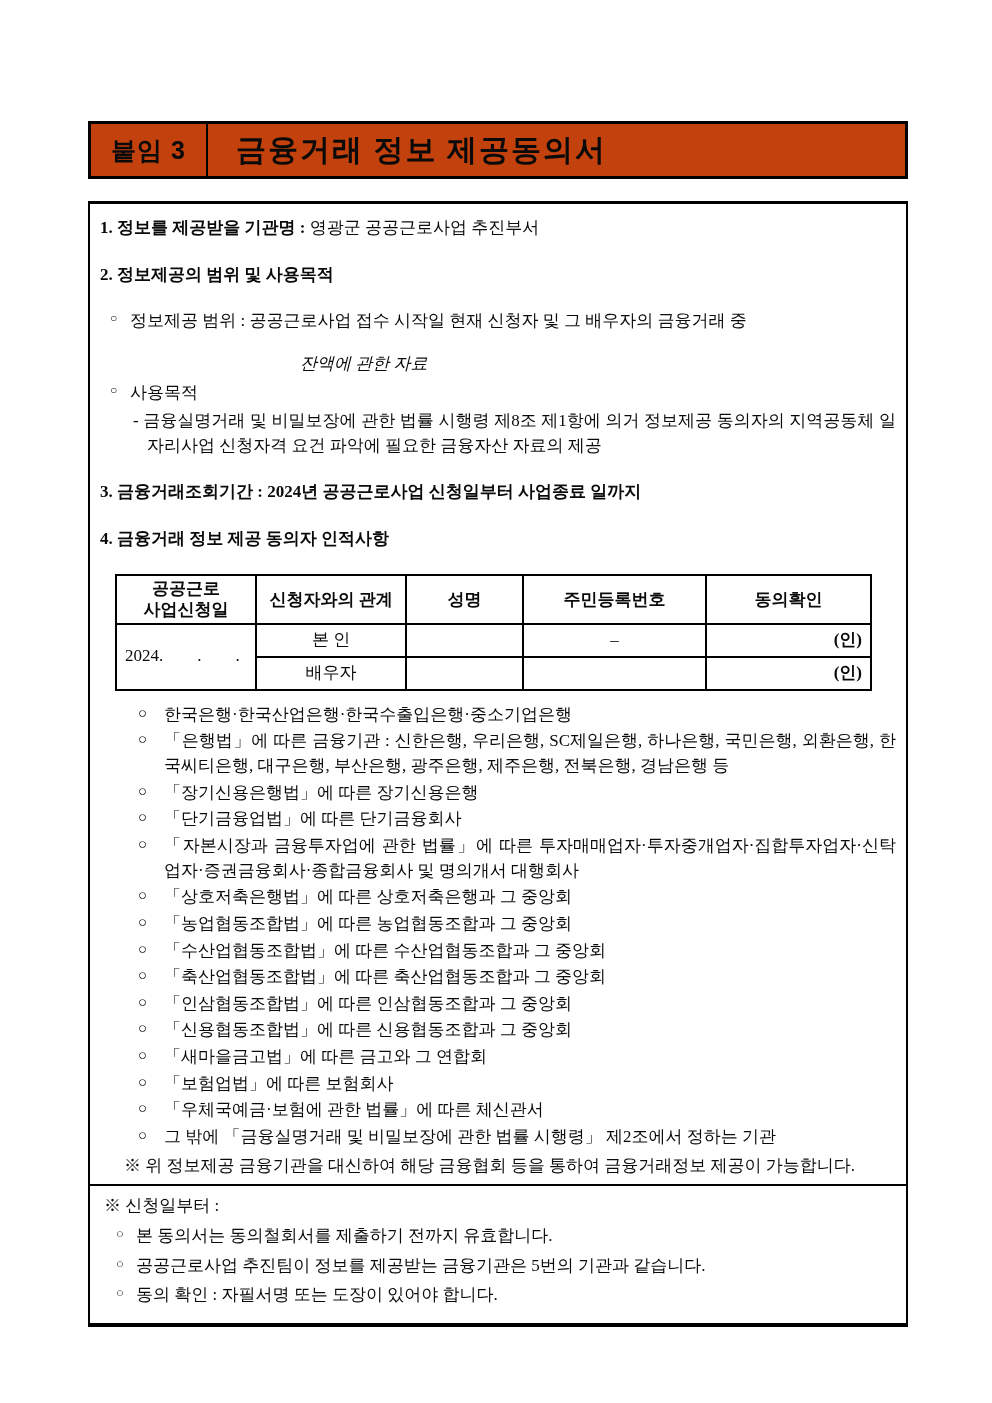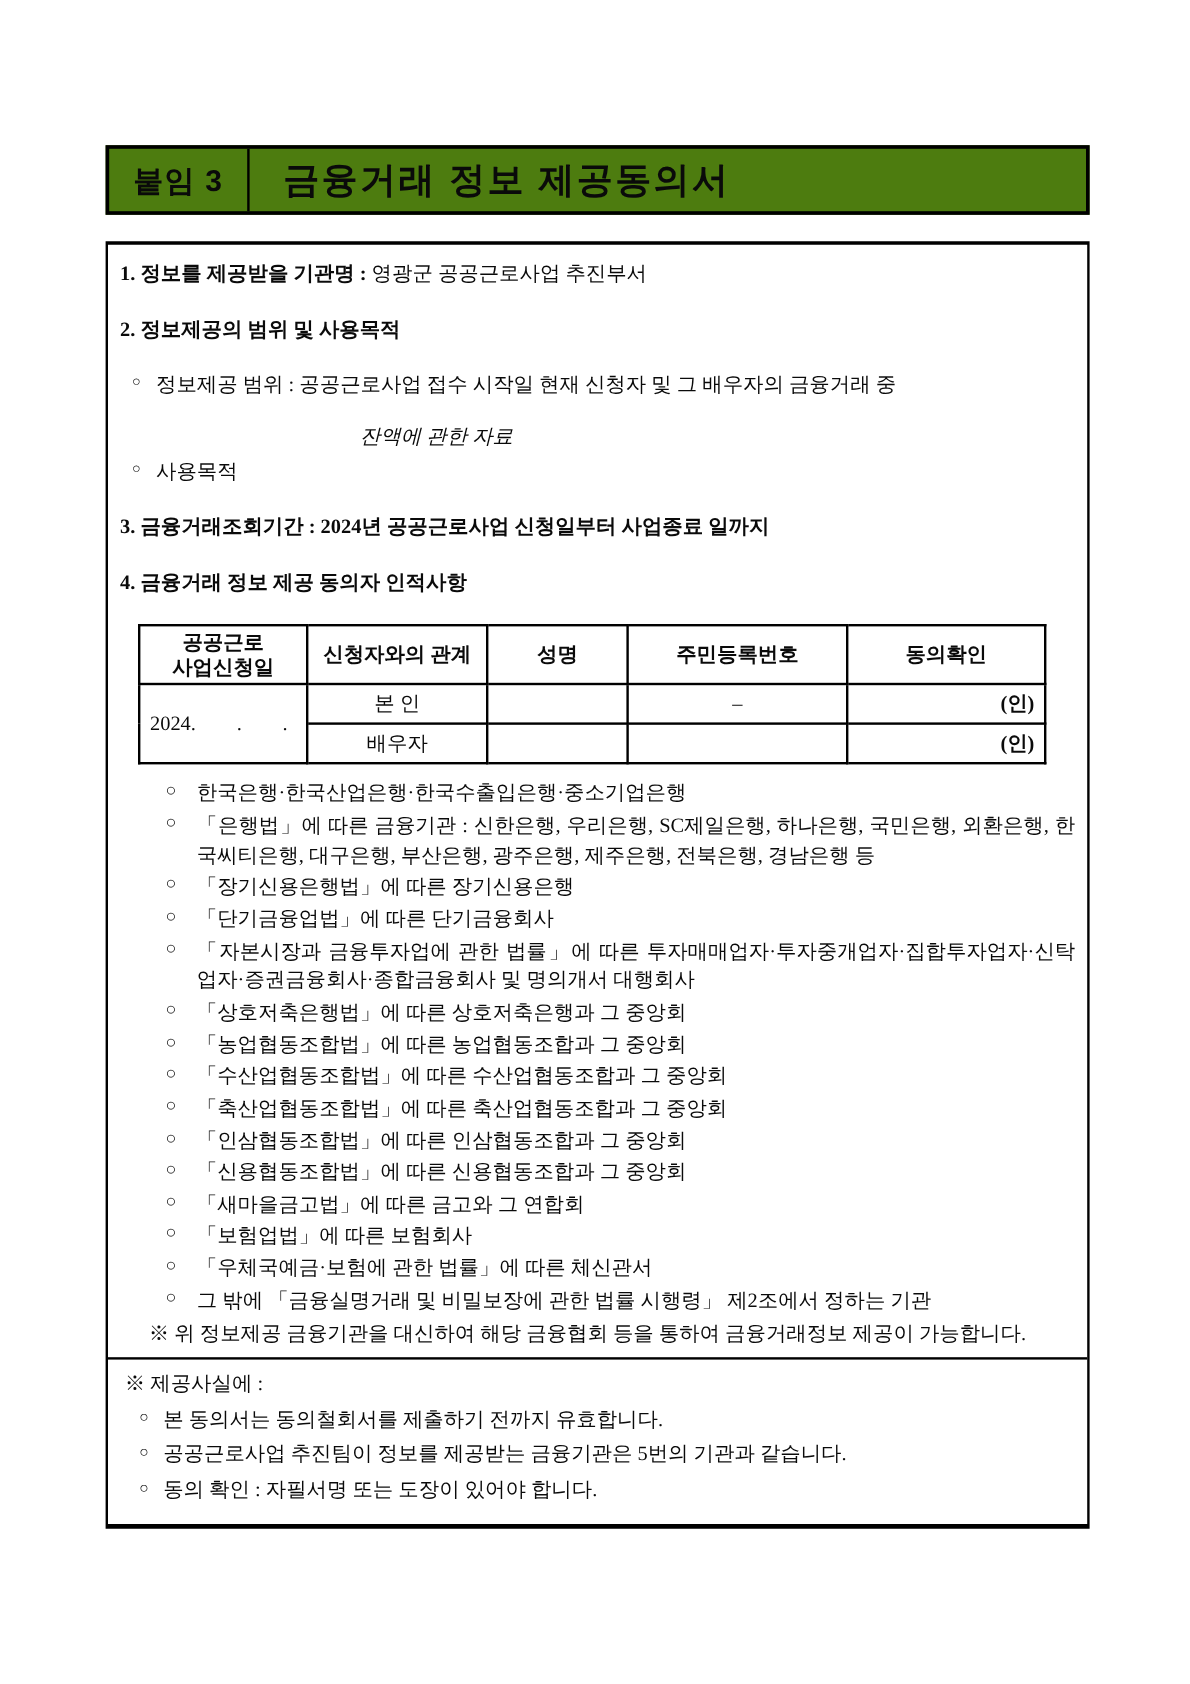--- a/index.html
+++ b/index.html
@@ -10,32 +10,32 @@
     color:#0a0a0a;
     font-family:"Liberation Serif","DejaVu Serif",serif;
     overflow:hidden;
   }
   .doc { position:absolute; left:88px; top:121px; width:820px; }
 
   
   .title-box {
     display:flex; align-items:stretch;
     border:3px solid #000; height:52px; box-sizing:content-box;
-    background:#4d7c0f;
+    background:#c2410c;
   }
   .tag-cell {
     width:115px; border-right:2px solid #000;
     display:flex; align-items:center; justify-content:center;
     font-family:"Liberation Sans","DejaVu Sans",sans-serif;
     font-weight:bold; font-size:25px; letter-spacing:1px;
   }
   .title-cell {
     flex:1; display:flex; align-items:center;
     padding-left:28px;
-    font-family:Liberation Sans, sans-serif;
+    font-family:Liberation Serif, serif;
     font-weight:bold; font-size:30px; letter-spacing:2px;
   }
 
   
   .main-box {
     margin-top:22px;
     border:2px solid #000; border-top-width:3px; border-bottom-width:4px;
     padding:8px 10px 4px 10px;
     font-size:17px; line-height:1.45;
     box-sizing:border-box;
@@ -106,20 +106,21 @@
       <p class="heading">2. 정보제공의 범위 및 사용목적</p>
       <div class="row2 jst">
         <span class="blt">○</span>
         <span>정보제공  범위  :  공공근로사업  접수  시작일  현재  신청자  및  그  배우자의  금융거래  중</span>
       </div>
       <div class="scope-cont">잔액에 관한 자료</div>
       <div class="row2">
         <span class="blt">○</span>
         <span>사용목적</span>
       </div>
+      <div class="detail jst">- 금융실명거래 및 비밀보장에 관한 법률 시행령 제8조 제1항에 의거 정보제공 동의자의 지역공동체 일자리사업 신청자격 요건 파악에 필요한 금융자산 자료의 제공</div>
 
       <p class="heading">3. 금융거래조회기간 : 2024년 공공근로사업 신청일부터 사업종료 일까지</p>
 
       <p class="heading">4. 금융거래 정보 제공 동의자 인적사항</p>
 
       <table class="tbl">
         <colgroup>
           <col class="c1">
             <col class="c2">
             <col class="c3">
@@ -165,21 +166,21 @@
         <li><span class="blt">○</span><span>「신용협동조합법」에 따른 신용협동조합과 그 중앙회</span></li>
         <li><span class="blt">○</span><span>「새마을금고법」에 따른 금고와 그 연합회</span></li>
         <li><span class="blt">○</span><span>「보험업법」에 따른 보험회사</span></li>
         <li><span class="blt">○</span><span>「우체국예금·보험에 관한 법률」에 따른 체신관서</span></li>
         <li><span class="blt">○</span><span>그  밖에 「금융실명거래  및  비밀보장에  관한  법률  시행령」 제2조에서  정하는  기관</span></li>
       </ul>
       <div class="fn-note">※  위 정보제공 금융기관을 대신하여 해당 금융협회 등을 통하여 금융거래정보 제공이 가능합니다.</div>
 
 
       <div class="notes-block">
-        <div class="notes-heading">※ 제공사실에 :</div>
+        <div class="notes-heading">※ 신청일부터 :</div>
         <div class="note-item"><span class="blt">○</span><span>본  동의서는  동의철회서를  제출하기  전까지  유효합니다.</span></div>
         <div class="note-item"><span class="blt">○</span><span>공공근로사업  추진팀이  정보를  제공받는  금융기관은  5번의  기관과  같습니다.</span></div>
         <div class="note-item"><span class="blt">○</span><span>동의  확인 : 자필서명  또는  도장이  있어야  합니다.</span></div>
       </div>
 
     </div>
   </div>
 </div>
 
 </body></html>

